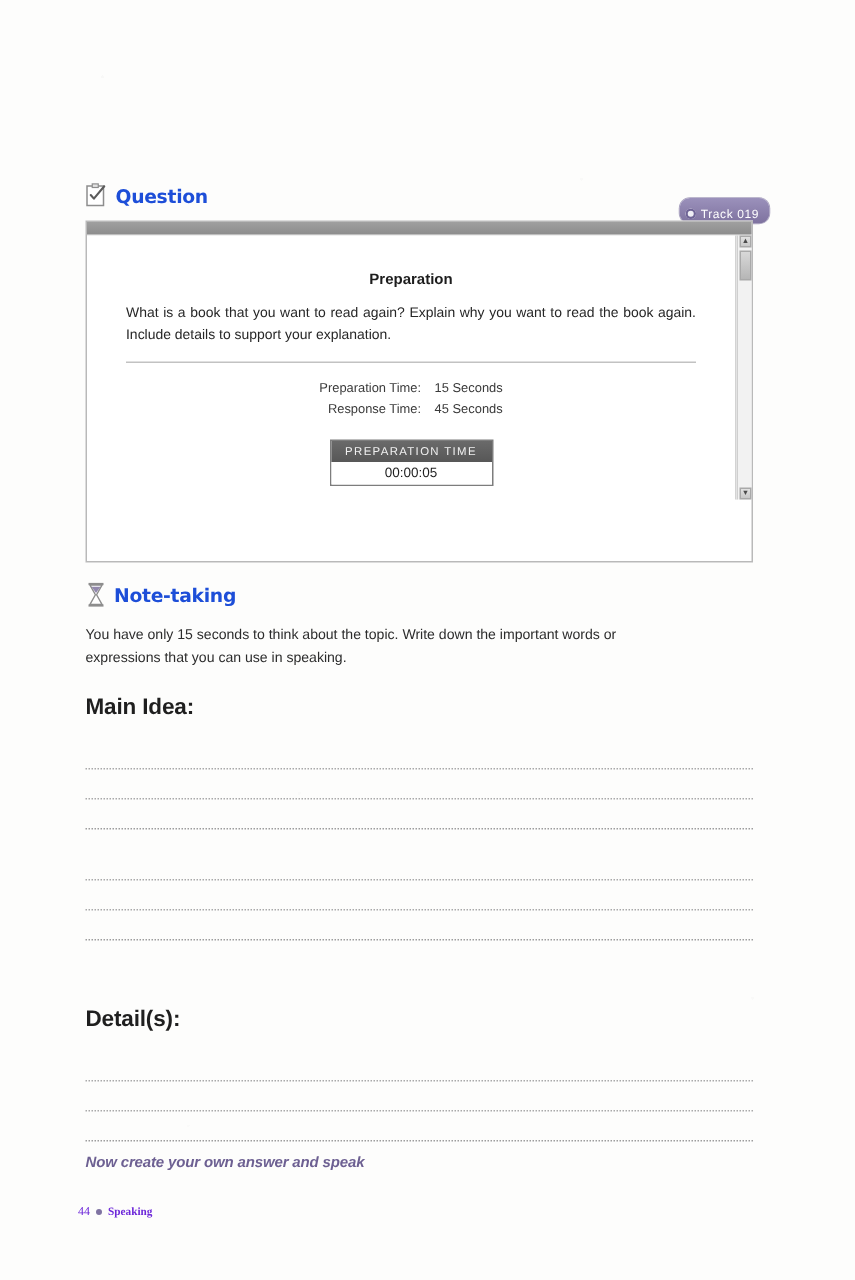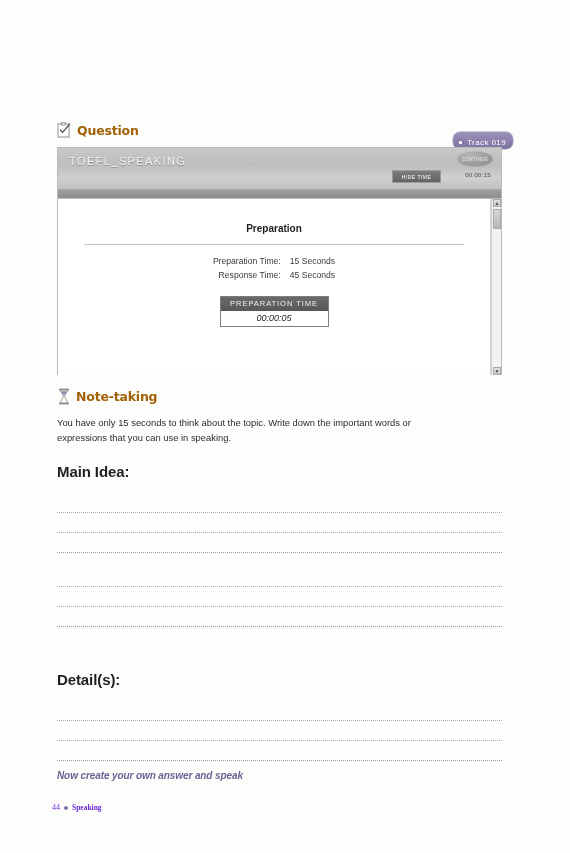--- a/index.html
+++ b/index.html
@@ -35,21 +35,21 @@
     display: flex;
     align-items: center;
     gap: 5px;
   }
   #question-head { left: 57px; top: 122px; }
   #notetaking-head { left: 57px; top: 388px; justify-content: space-between; }
 
   .sec-head .sec-title {
     font-size: 12.5px;
     font-weight: bold;
-    color: #a16207;
+    color: #1d4ed8;
     letter-spacing: -0.2px;
     font-family: "DejaVu Sans", sans-serif;
   }
 
   .icon-clipboard { width: 15px; height: 16px; display: block; }
   .icon-hourglass { width: 14px; height: 17px; display: block; }
 
   
   #track-badge {
     position: absolute;
@@ -234,21 +234,20 @@
     height: 14px;
     line-height: 14px;
   }
   #prep-timer-value {
     background: #ffffff;
     color: #1f1f1f;
     font-size: 9px;
     text-align: center;
     height: 15px;
     line-height: 15px;
-    font-style: italic;
   }
 
   
   #notetaking-instructions {
     position: absolute;
     left: 57px;
     top: 415px;
     width: 400px;
     font-size: 9.4px;
     line-height: 15px;
@@ -318,32 +317,27 @@
   <span class="sec-title">Question</span>
 </div>
 
 <div id="track-badge">
   <span class="dot-icon"></span>
   <span>Track 019</span>
 </div>
 
 <div id="toefl-window">
 
-  <div class="win-header">
-    <div class="win-title">TOEFL_SPEAKING</div>
-    <div id="continue-button">CONTINUE</div>
-    <div id="hide-time-button">HIDE TIME</div>
-    <div id="clock-readout">00:00:15</div>
-  </div>
 
   <div class="win-subbar"></div>
 
   <div class="win-body-wrap">
     <div class="win-content">
       <div class="q-topic">Preparation</div>
+      <div class="q-prompt">What is a book that you want to read again? Explain why you want to read the book again. Include details to support your explanation.</div>
       <div class="q-divider"></div>
 
       <table class="time-table">
         <tbody>
             <tr>
           <td class="lbl">Preparation Time:</td>
           <td class="val">15 Seconds</td>
         </tr>
         <tr>
           <td class="lbl">Response Time:</td>

